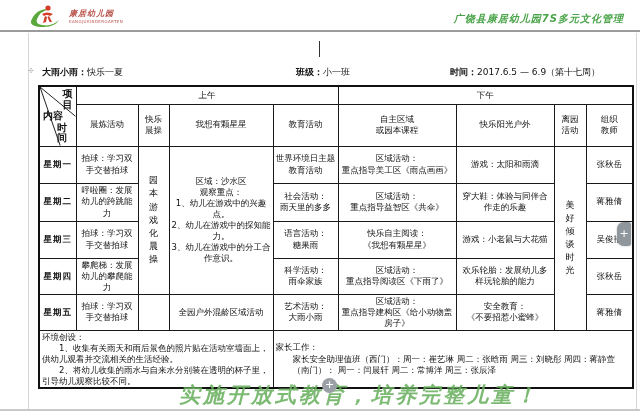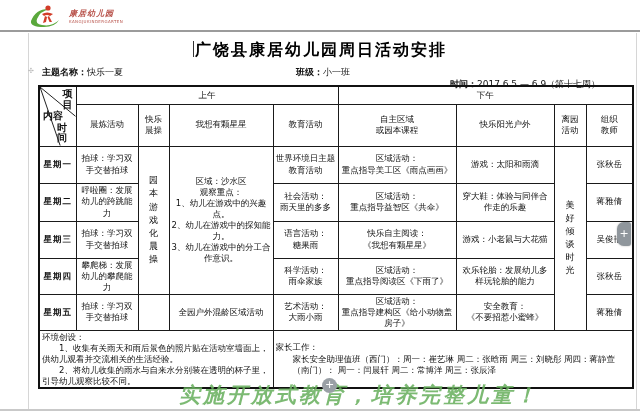--- a/index.html
+++ b/index.html
@@ -23,21 +23,21 @@
 
   
   .doc-title-row { position:absolute; left:0; top:40px; width:640px; text-align:center; }
   .doc-title { display:inline-block; font-size:16px; font-weight:bold; letter-spacing:2px; color:#000; }
   .caret { display:inline-block; width:1px; height:16px; background:#333; vertical-align:-2px; margin-right:1px; }
   .meta-row { position:absolute; left:38px; top:66px; width:594px; height:14px; font-size:9px; }
   .meta-item { position:absolute; white-space:nowrap; }
   .meta-label { font-weight:bold; }
   .meta-theme { left:4px; }
   .meta-class { left:258px; }
-  .meta-time { left:412px;margin-top:12px; }
+  .meta-time { left:412px; }
   .anchor-glyph { position:absolute; left:-10px; top:1px; font-size:7px; color:#b9b9b9; }
 
   
   table.sched { position:absolute; left:38px; top:85px; width:594px; border-collapse:collapse; table-layout:fixed; }
   table.sched td { border:1px solid #1a1a1a; font-size:8.5px; text-align:center; vertical-align:middle; padding:1px 2px; line-height:1.3; overflow:hidden; white-space:pre-line; }
   table.sched { border:2px solid #111; }
   td.hdr { font-weight:normal; font-size:9.5px;margin-left:12px; }
   td.day { font-weight:bold; font-size:9.5px; letter-spacing:1px; }
   td.left-align { text-align:left; }
   .vtext { width:11px; margin:16px auto; word-break:break-all; line-height:1.45; font-size:9px; font-weight:bold; white-space:normal; }
@@ -66,32 +66,33 @@
       <circle cx="20" cy="5" r="2.6" fill="#d23c28"></circle>
       <path d="M14 11 Q19 8 25 11 L22 13 Q19 11 16 13 Z" fill="#d23c28"></path>
       <path d="M17 13 L15 20 L18 19 L19 14 Z" fill="#d23c28"></path>
       <path d="M21 13 L24 19 L21.5 19 L19.5 14 Z" fill="#d23c28"></path>
     </svg>
     <div class="logo-texts">
       <div class="logo-cn">康居幼儿园</div>
       <div class="logo-en">KANGJUKINDERGARTEN</div>
     </div>
   </div>
+  <div class="tagline">广饶县康居幼儿园7S多元文化管理</div>
 </div>
 <div class="band-divider"></div>
 <div class="page-edge-left"></div>
 <div class="page-edge-right"></div>
 <div class="page-edge-bottom"></div>
 
 <div class="doc-title-row">
-  <span class="caret"></span><span class="doc-title">广饶县康居幼儿园周日活动安排</span>
+  <span class="caret"></span>
 </div>
 <div class="meta-row">
   <span class="anchor-glyph">✣</span>
-  <span class="meta-item meta-theme"><span class="meta-label">主题名称：</span><span>快乐一夏</span></span>
+  <span class="meta-item meta-theme"><span class="meta-label">大雨小雨：</span><span>快乐一夏</span></span>
   <span class="meta-item meta-class"><span class="meta-label">班级：</span><span>小一班</span></span>
   <span class="meta-item meta-time"><span class="meta-label">时间：</span><span>2017.6.5 — 6.9（第十七周）</span></span>
 </div>
 
 <table class="sched">
   <colgroup>
     <col style="width:37px">
       <col style="width:62px">
       <col style="width:31px">
       <col style="width:104px">

